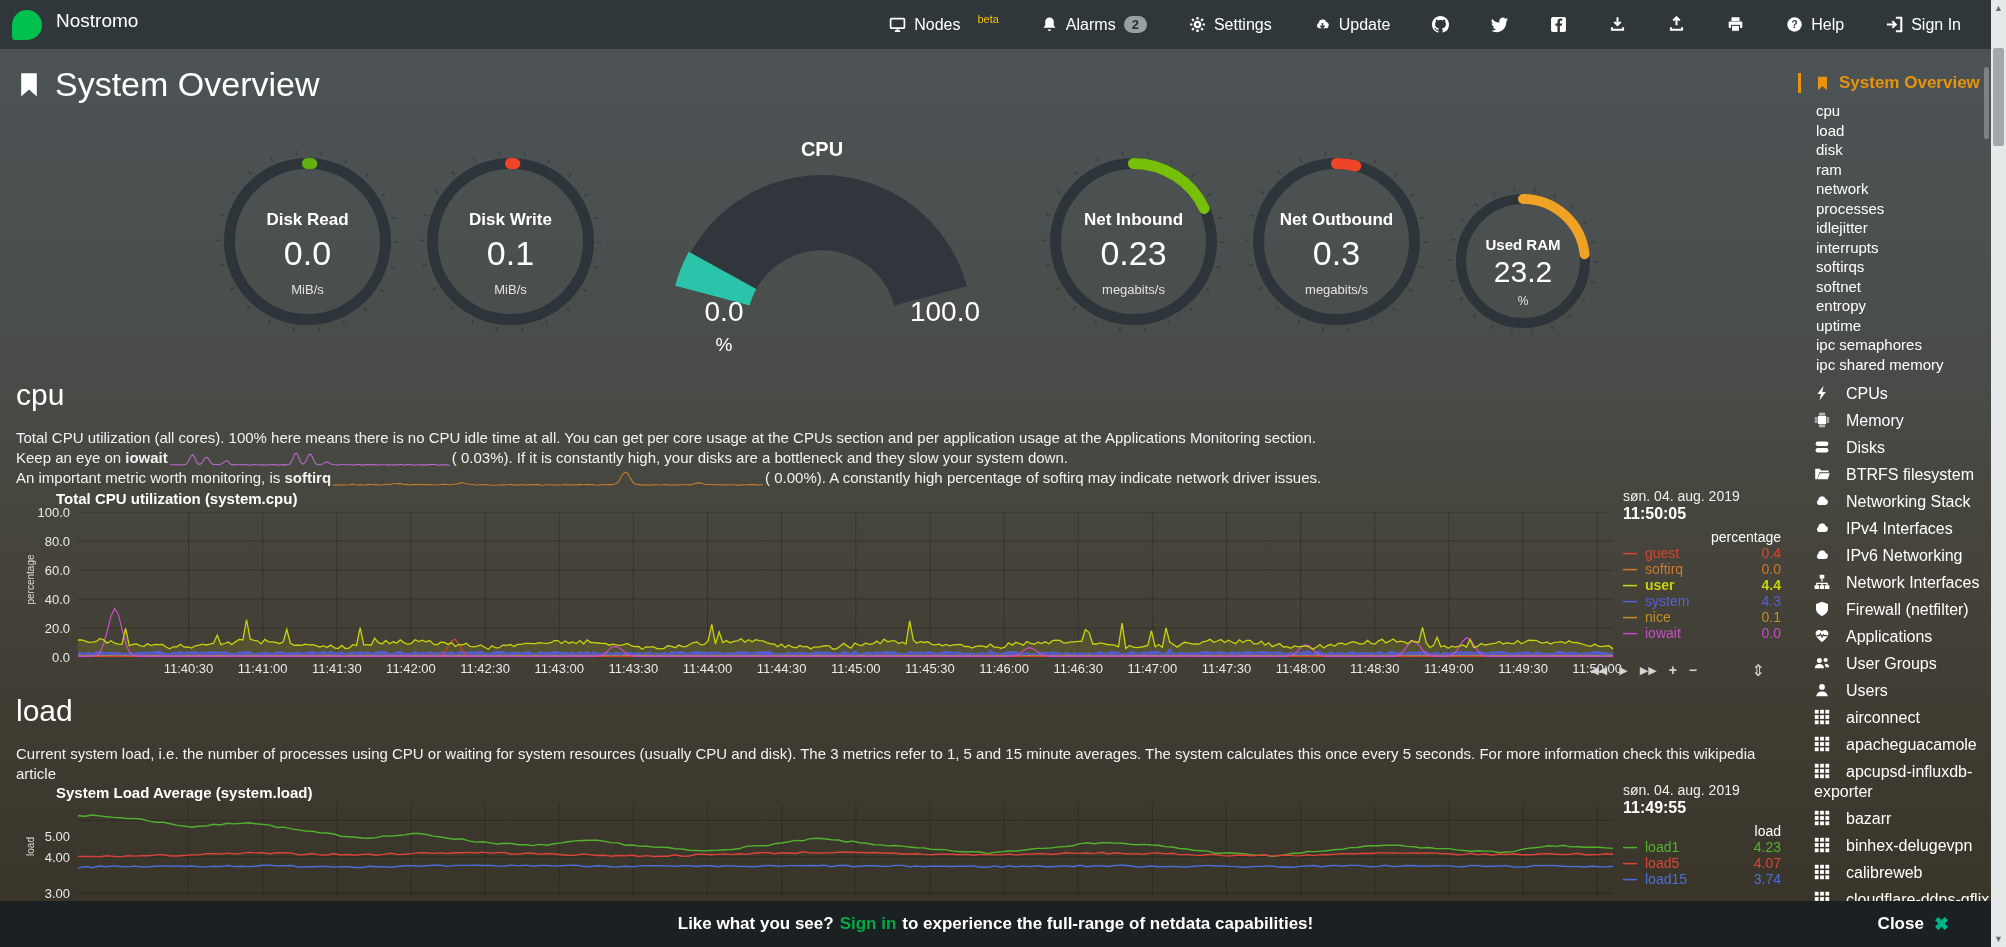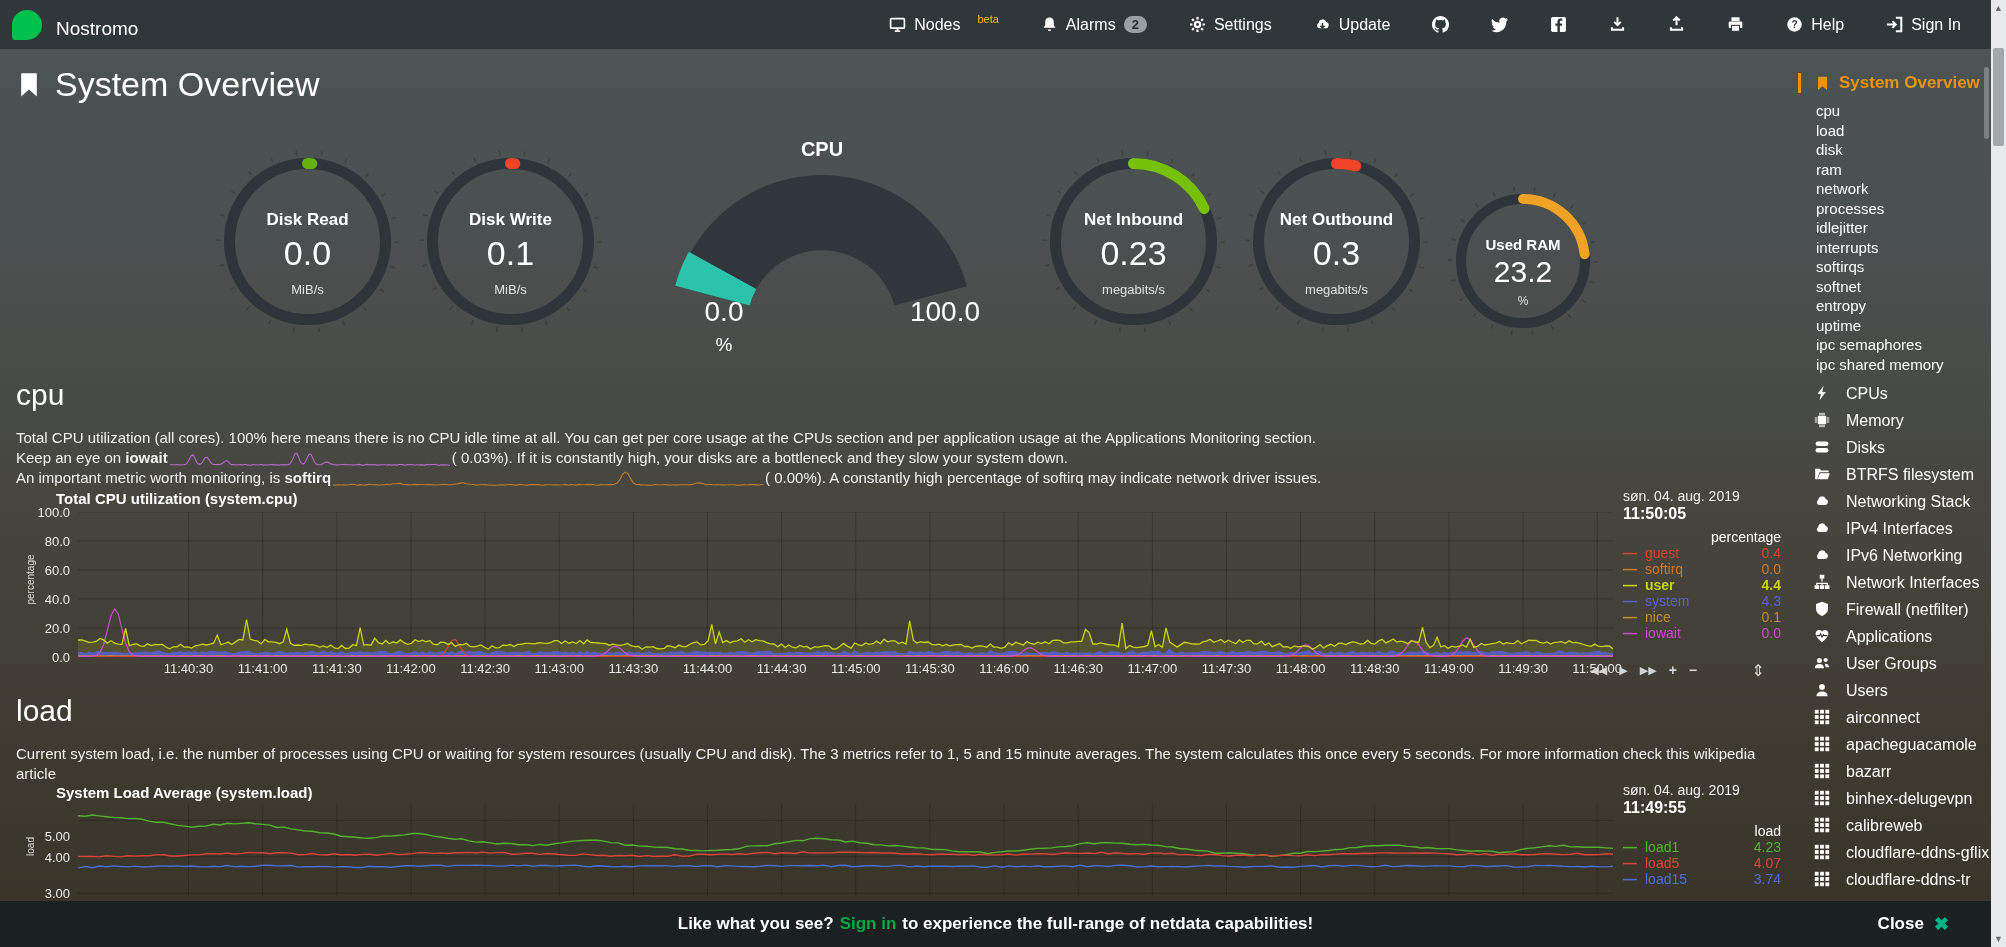--- a/index.html
+++ b/index.html
@@ -7,21 +7,21 @@
   body {
     width:2006px; height:947px; overflow:hidden; position:relative;
     font-family:"Liberation Sans", sans-serif; color:#fff;
     background: linear-gradient(180deg,#4d5456 0%,#4a4f4e 30%,#46453d 55%,#403b31 78%,#383327 100%);
   }
   svg { display:block; }
 
   
   .navbar { position:absolute; top:0; left:0; right:15px; height:49px; background:#30373b;
             display:flex; align-items:center; padding:0 30px 0 12px; z-index:30; }
-  .brand { display:flex; align-items:flex-end; gap:14px; cursor:pointer; }
+  .brand { display:flex; align-items:flex-start; gap:14px; cursor:pointer; }
   .brand-logo { width:30px; height:30px; background:#00c14e; border-radius:50% 50% 50% 12%; }
   .hostname { font-size:19px; color:#fff; display:flex; align-items:center; gap:8px; }
   .nav-right { margin-left:auto; display:flex; align-items:center; gap:42px; }
   .nav-item { display:flex; align-items:center; gap:8px; font-size:16px; color:#fff; cursor:pointer; white-space:nowrap; }
   .nav-item .icon svg { width:17px; height:17px; }
   .sup-beta { color:#edc211; font-size:11px; position:relative; top:-6px; margin-left:9px; }
   .badge { background:#97a0a2; color:#272d30; border-radius:10px; padding:1px 8px; font-size:13px; font-weight:bold; }
   .icon { display:inline-flex; color:#fff; }
 
   
@@ -605,20 +605,33 @@
               <rect x="0.8" y="0.8" width="3.8" height="3.8"></rect>
               <rect x="6.1" y="0.8" width="3.8" height="3.8"></rect>
               <rect x="11.4" y="0.8" width="3.8" height="3.8"></rect>
               <rect x="0.8" y="6.1" width="3.8" height="3.8"></rect>
               <rect x="6.1" y="6.1" width="3.8" height="3.8"></rect>
               <rect x="11.4" y="6.1" width="3.8" height="3.8"></rect>
               <rect x="0.8" y="11.4" width="3.8" height="3.8"></rect>
               <rect x="6.1" y="11.4" width="3.8" height="3.8"></rect>
               <rect x="11.4" y="11.4" width="3.8" height="3.8"></rect>
             </g>
+          </svg></span><span class="lbl">apcupsd-influxdb-exporter</span></div>
+      <div class="sb-item"><span class="icon"><svg viewBox="0 0 16 16" aria-hidden="true">
+            <g fill="currentColor">
+              <rect x="0.8" y="0.8" width="3.8" height="3.8"></rect>
+              <rect x="6.1" y="0.8" width="3.8" height="3.8"></rect>
+              <rect x="11.4" y="0.8" width="3.8" height="3.8"></rect>
+              <rect x="0.8" y="6.1" width="3.8" height="3.8"></rect>
+              <rect x="6.1" y="6.1" width="3.8" height="3.8"></rect>
+              <rect x="11.4" y="6.1" width="3.8" height="3.8"></rect>
+              <rect x="0.8" y="11.4" width="3.8" height="3.8"></rect>
+              <rect x="6.1" y="11.4" width="3.8" height="3.8"></rect>
+              <rect x="11.4" y="11.4" width="3.8" height="3.8"></rect>
+            </g>
           </svg></span><span class="lbl">bazarr</span></div>
       <div class="sb-item"><span class="icon"><svg viewBox="0 0 16 16" aria-hidden="true">
             <g fill="currentColor">
               <rect x="0.8" y="0.8" width="3.8" height="3.8"></rect>
               <rect x="6.1" y="0.8" width="3.8" height="3.8"></rect>
               <rect x="11.4" y="0.8" width="3.8" height="3.8"></rect>
               <rect x="0.8" y="6.1" width="3.8" height="3.8"></rect>
               <rect x="6.1" y="6.1" width="3.8" height="3.8"></rect>
               <rect x="11.4" y="6.1" width="3.8" height="3.8"></rect>
               <rect x="0.8" y="11.4" width="3.8" height="3.8"></rect>

